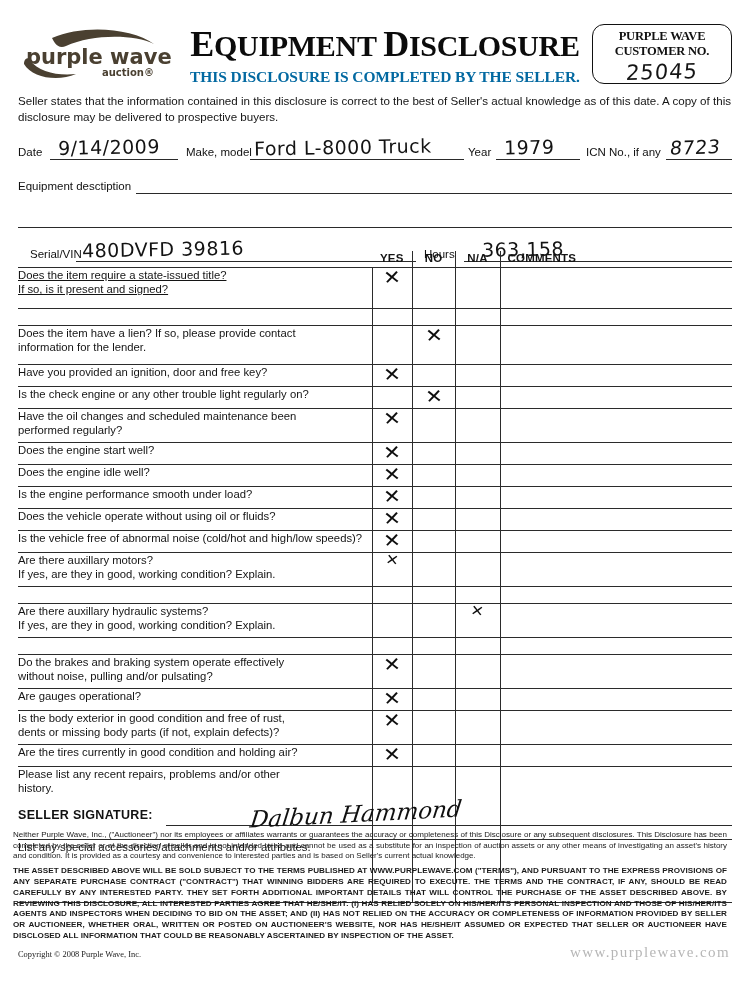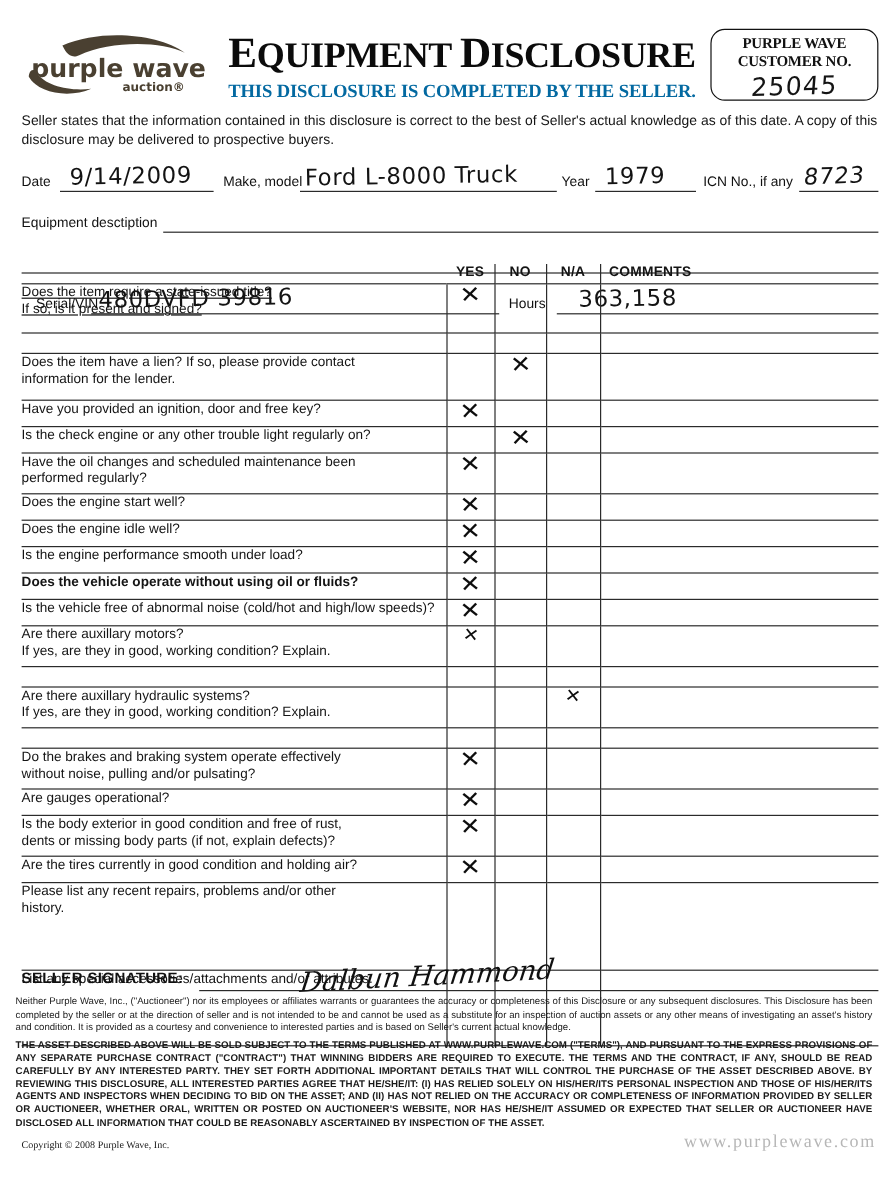--- a/index.html
+++ b/index.html
@@ -124,21 +124,21 @@
     transform: rotate(-1deg);
     letter-spacing: 0.5px;
   }
   .hand.sm { font-size: 17px; }
   .hand.tilt2 { transform: skewX(-8deg) rotate(-2deg); }
 
   
   .tbl {
     position: absolute;
     left: 18px;
-    top: 220px;
+    top: 251px;
     width: 714px;
     border-collapse: collapse;
     table-layout: fixed;
     font-size: 11.3px;
     color: #141414;
   }
   .tbl th, .tbl td {
     border: 1px solid #2b2b2b;
     padding: 0;
     vertical-align: top;
@@ -402,21 +402,21 @@
           <td class="cmt"></td>
         </tr>
         <tr>
           <td class="q" style="height: 21px;">Is the engine performance smooth under load?</td>
           <td class="mk"><span class="xm">✕</span></td>
           <td class="mk"></td>
           <td class="mk"></td>
           <td class="cmt"></td>
         </tr>
         <tr>
-          <td class="q" style="height: 21px; font-weight: bold;">Does the vehicle operate without using oil or fluids?</td>
+          <td class="q" style="height: 21px;">Does the vehicle operate without using oil or fluids?</td>
           <td class="mk"><span class="xm">✕</span></td>
           <td class="mk"></td>
           <td class="mk"></td>
           <td class="cmt"></td>
         </tr>
         <tr>
           <td class="q" style="height: 21px;">Is the vehicle free of abnormal noise (cold/hot and high/low speeds)?</td>
           <td class="mk"><span class="xm">✕</span></td>
           <td class="mk"></td>
           <td class="mk"></td>

